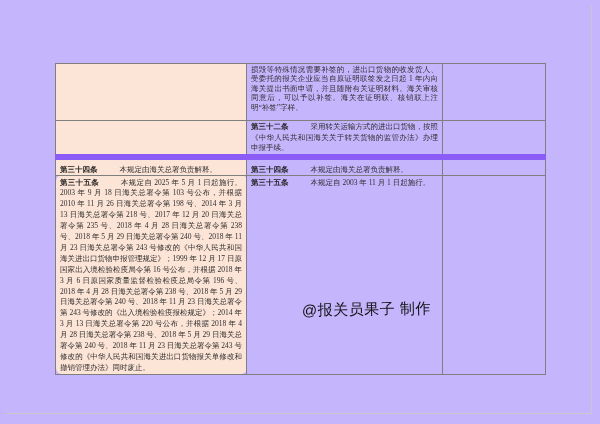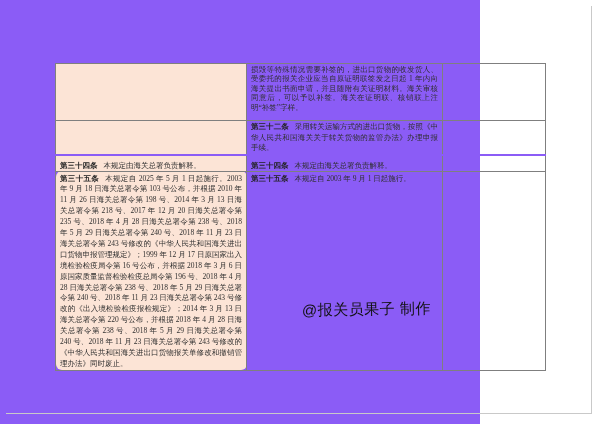--- a/index.html
+++ b/index.html
@@ -1,21 +1,21 @@
 <!DOCTYPE html>
 <html><head>
 <meta charset="utf-8">
 <style>
   html,body{margin:0;padding:0;}
   body{
     width:600px;height:424px;background:#ffffff;overflow:hidden;
     font-family:"Liberation Serif","DejaVu Serif",serif;
   }
   .page{
-    position:relative;width:480px;height:424px;background:#8b5cf6;
+    position:relative;width:600px;height:424px;background:#c4b5fd;
   }
   .page-edge-right{
     position:absolute;left:591px;top:6px;width:1px;height:408px;background:#c9c9c9;
   }
   .page-edge-bottom{
     position:absolute;left:6px;top:413px;width:586px;height:1px;background:#c9c9c9;
   }
   table.reg-table{
     position:absolute;left:55px;top:63px;width:490px;height:290px;
     border-collapse:collapse;table-layout:fixed;
@@ -29,23 +29,23 @@
     padding:1px 4px 0 4px;
     font-size:7.5px;
     color:#2f2f2f;
     text-align:justify;
     overflow:hidden;
     box-sizing:border-box;
   }
   .reg-table td.pink{background:#fce4d6;}
   .reg-table tr.r1 td{height:57px;line-height:9.4px;}
   .reg-table tr.r2 td{height:34px;line-height:10.5px;}
-  .reg-table tr.r3 td{height:12px;line-height:10px;padding-top:5px;border-top:2px solid #8b5cf6;}
+  .reg-table tr.r3 td{height:12px;line-height:10px;padding-top:5px;border-top:6px solid #8b5cf6;}
   .reg-table tr.r4 td{height:187px;line-height:10.9px;padding-top:2px;border-radius:6px;}
-  .term{font-weight:bold;margin-right:6px;color:#222222;}
+  .term{font-weight:bold;margin-right:22px;color:#222222;}
   .watermark{
     position:absolute;left:302px;top:300px;width:160px;
     font-family:"Liberation Sans","DejaVu Sans",sans-serif;
     font-size:15px;color:#111111;letter-spacing:0.5px;
     transform:rotate(-1deg);white-space:nowrap;
   }
 </style>
 </head>
 <body>
 
@@ -79,21 +79,21 @@
       <td>
         <span class="term">第三十四条</span><span>本规定由海关总署负责解释。</span>
       </td>
       <td></td>
     </tr>
     <tr class="r4">
       <td class="pink">
         <span class="term">第三十五条</span><span>本规定自 2025 年 5 月 1 日起施行。2003 年 9 月 18 日海关总署令第 103 号公布，并根据 2010 年 11 月 26 日海关总署令第 198 号、2014 年 3 月 13 日海关总署令第 218 号、2017 年 12 月 20 日海关总署令第 235 号、2018 年 4 月 28 日海关总署令第 238 号、2018 年 5 月 29 日海关总署令第 240 号、2018 年 11 月 23 日海关总署令第 243 号修改的《中华人民共和国海关进出口货物申报管理规定》；1999 年 12 月 17 日原国家出入境检验检疫局令第 16 号公布，并根据 2018 年 3 月 6 日原国家质量监督检验检疫总局令第 196 号、2018 年 4 月 28 日海关总署令第 238 号、2018 年 5 月 29 日海关总署令第 240 号、2018 年 11 月 23 日海关总署令第 243 号修改的《出入境检验检疫报检规定》；2014 年 3 月 13 日海关总署令第 220 号公布，并根据 2018 年 4 月 28 日海关总署令第 238 号、2018 年 5 月 29 日海关总署令第 240 号、2018 年 11 月 23 日海关总署令第 243 号修改的《中华人民共和国海关进出口货物报关单修改和撤销管理办法》同时废止。</span>
       </td>
       <td>
-        <span class="term">第三十五条</span><span>本规定自 2003 年 9 月 1 日起施行。</span>
+        <span class="term">第三十五条</span><span>本规定自 2003 年 11 月 1 日起施行。</span>
       </td>
       <td></td>
     </tr>
   </tbody>
     </table>
 
   <div class="watermark">@报关员果子 制作</div>
 
   <div class="page-edge-right"></div>
   <div class="page-edge-bottom"></div>

